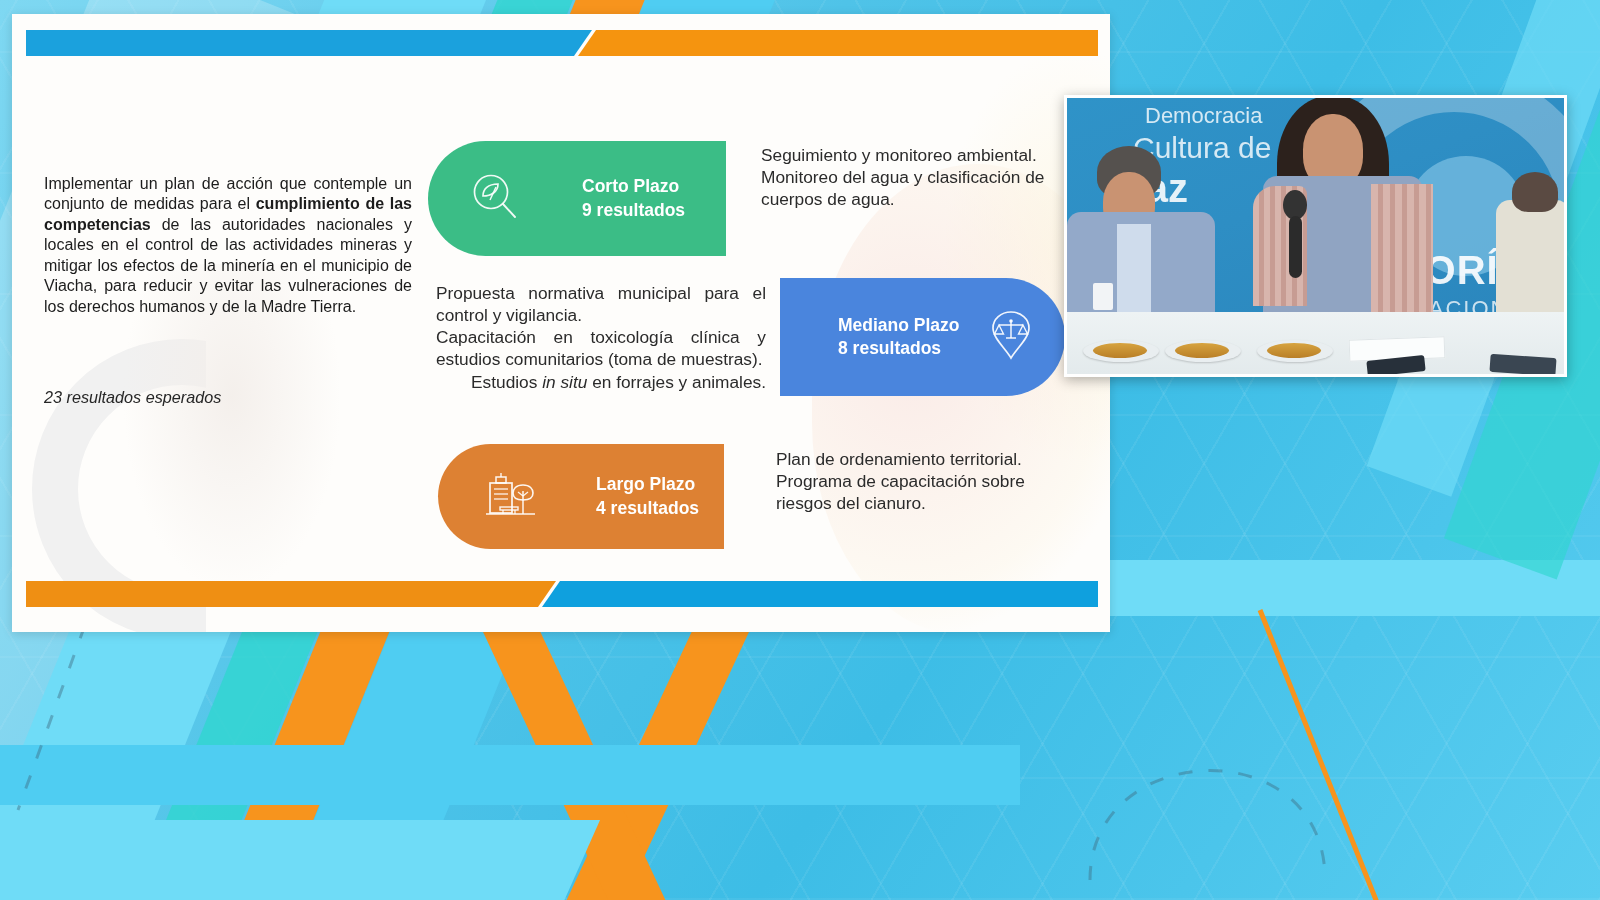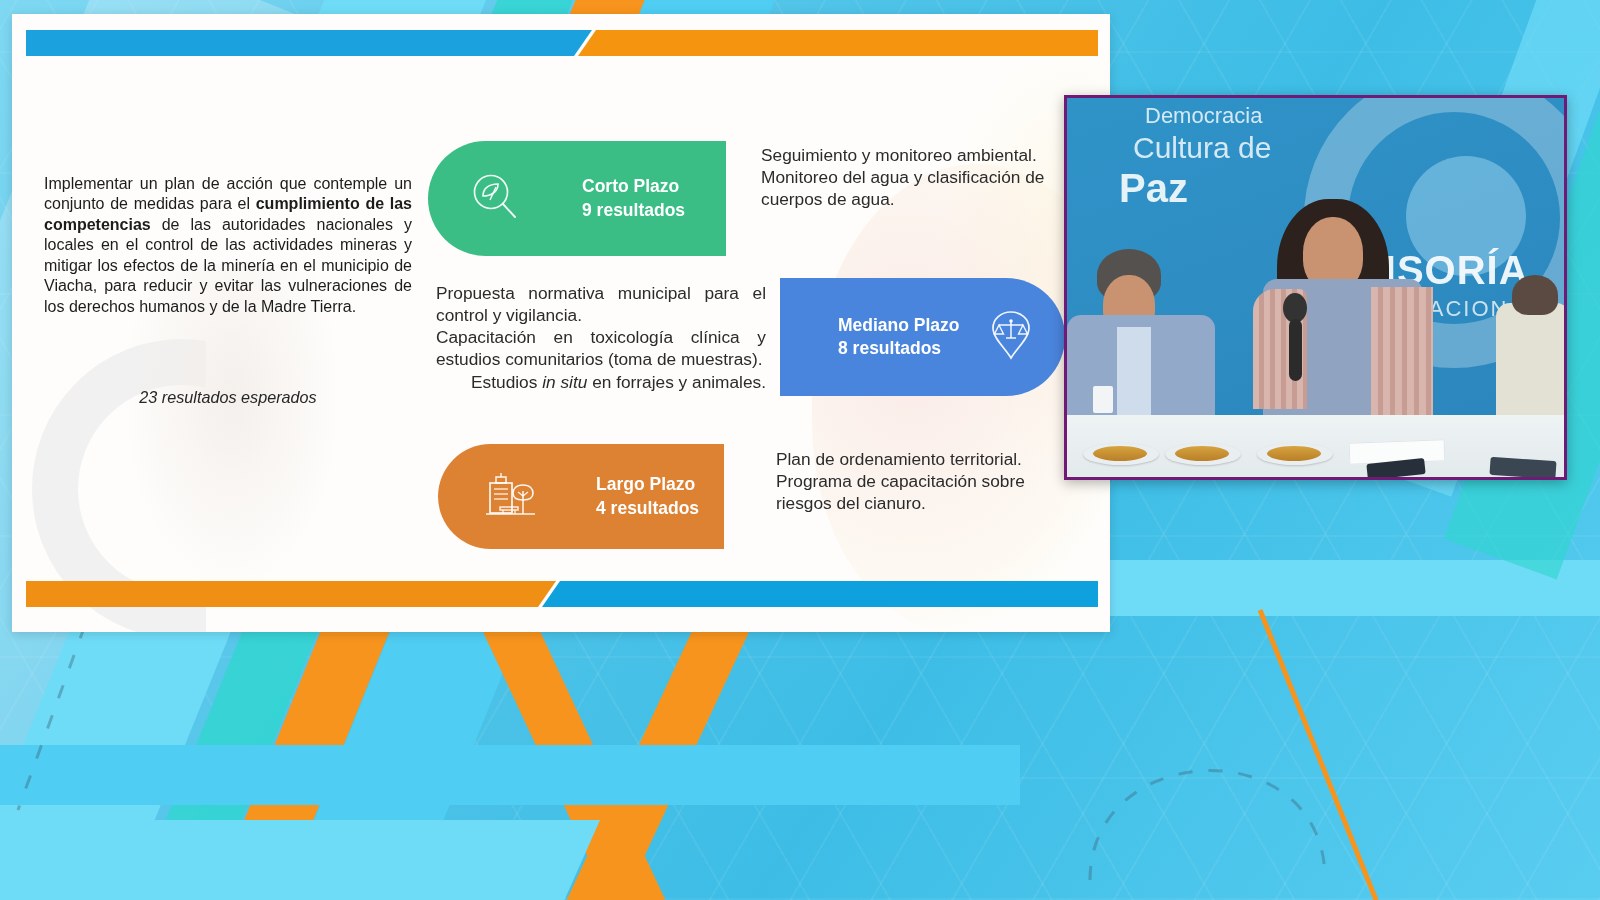--- a/index.html
+++ b/index.html
@@ -69,21 +69,21 @@
   #logo .t2 { font-size:5.2px; color:#4a4a4a; letter-spacing:1.1px; white-space:nowrap; margin-top:1px; }
 
   
   #title { position:absolute; left:300px; top:48px; width:640px; text-align:center;
            color:#28b0e8; font-size:40px; font-weight:bold; letter-spacing:.5px; z-index:3; }
 
   
   #lead { position:absolute; left:32px; top:160px; width:368px; z-index:3;
           font-size:16px; line-height:1.28; color:#1c1c1c; text-align:justify; }
   #lead b { font-weight:bold; }
-  #leadnote { position:absolute; left:32px; top:374px; width:368px; text-align:center; z-index:3;
+  #leadnote { position:absolute; left:32px; top:374px; width:368px; z-index:3;
               font-size:16.2px; font-style:italic; color:#262626; }
 
   
   .pill { position:absolute; z-index:4; display:flex; align-items:center; color:#fff; }
   .pill .txt { font-weight:bold; font-size:17.5px; line-height:1.32;margin-left:32px; }
   .pill .ico { flex:0 0 auto; }
 
   #pill-corto  { left:416px; top:127px;  width:298px; height:115px; background:#3bbd86;
                  border-radius:58px 0 0 58px; padding-left:40px; gap:28px; }
   #pill-mediano{ left:768px; top:264px;  width:285px; height:118px; background:#4a85dd;
@@ -92,22 +92,22 @@
                  border-radius:53px 0 0 53px; padding-left:42px; gap:26px; }
 
   
   .body-txt { position:absolute; z-index:3; color:#2b2b2b; font-size:17.3px; line-height:1.28; }
   #txt-corto  { left:749px; top:130px; width:312px; }
   #txt-mediano{ left:424px; top:268px; width:330px; text-align:justify; }
   #txt-largo  { left:764px; top:434px; width:300px; }
   .body-txt i { font-style:italic; }
 
   
-  #video { position:absolute; left:1064px; top:95px; width:503px; height:385px; z-index:9;
-           border:3px solid #701a75; overflow:hidden; background:#7f1d1d;
+  #video { position:absolute; left:1064px; top:95px; width:503px; height:282px; z-index:9;
+           border:3px solid #ffffff; overflow:hidden; background:#7f1d1d;
            box-shadow:0 3px 12px rgba(0,0,0,.3); }
   #video .backdrop { position:absolute; inset:0;
       background:linear-gradient(160deg,#2f93c8 0%,#2e8ec4 40%,#2a84bb 100%); }
   #video .swirl { position:absolute; right:-40px; top:-30px; width:300px; height:300px;
       border:44px solid rgba(255,255,255,.28); border-radius:50%; }
   #video .swirl2 { position:absolute; right:38px; top:58px; width:120px; height:120px;
       border-radius:50%; background:rgba(120,190,225,.75); }
   #video .bd-txt { position:absolute; color:rgba(255,255,255,.80); font-weight:300; }
   #video .bd1 { left:78px; top:5px; font-size:22px; }
   #video .bd2 { left:66px; top:33px; font-size:30px; }

